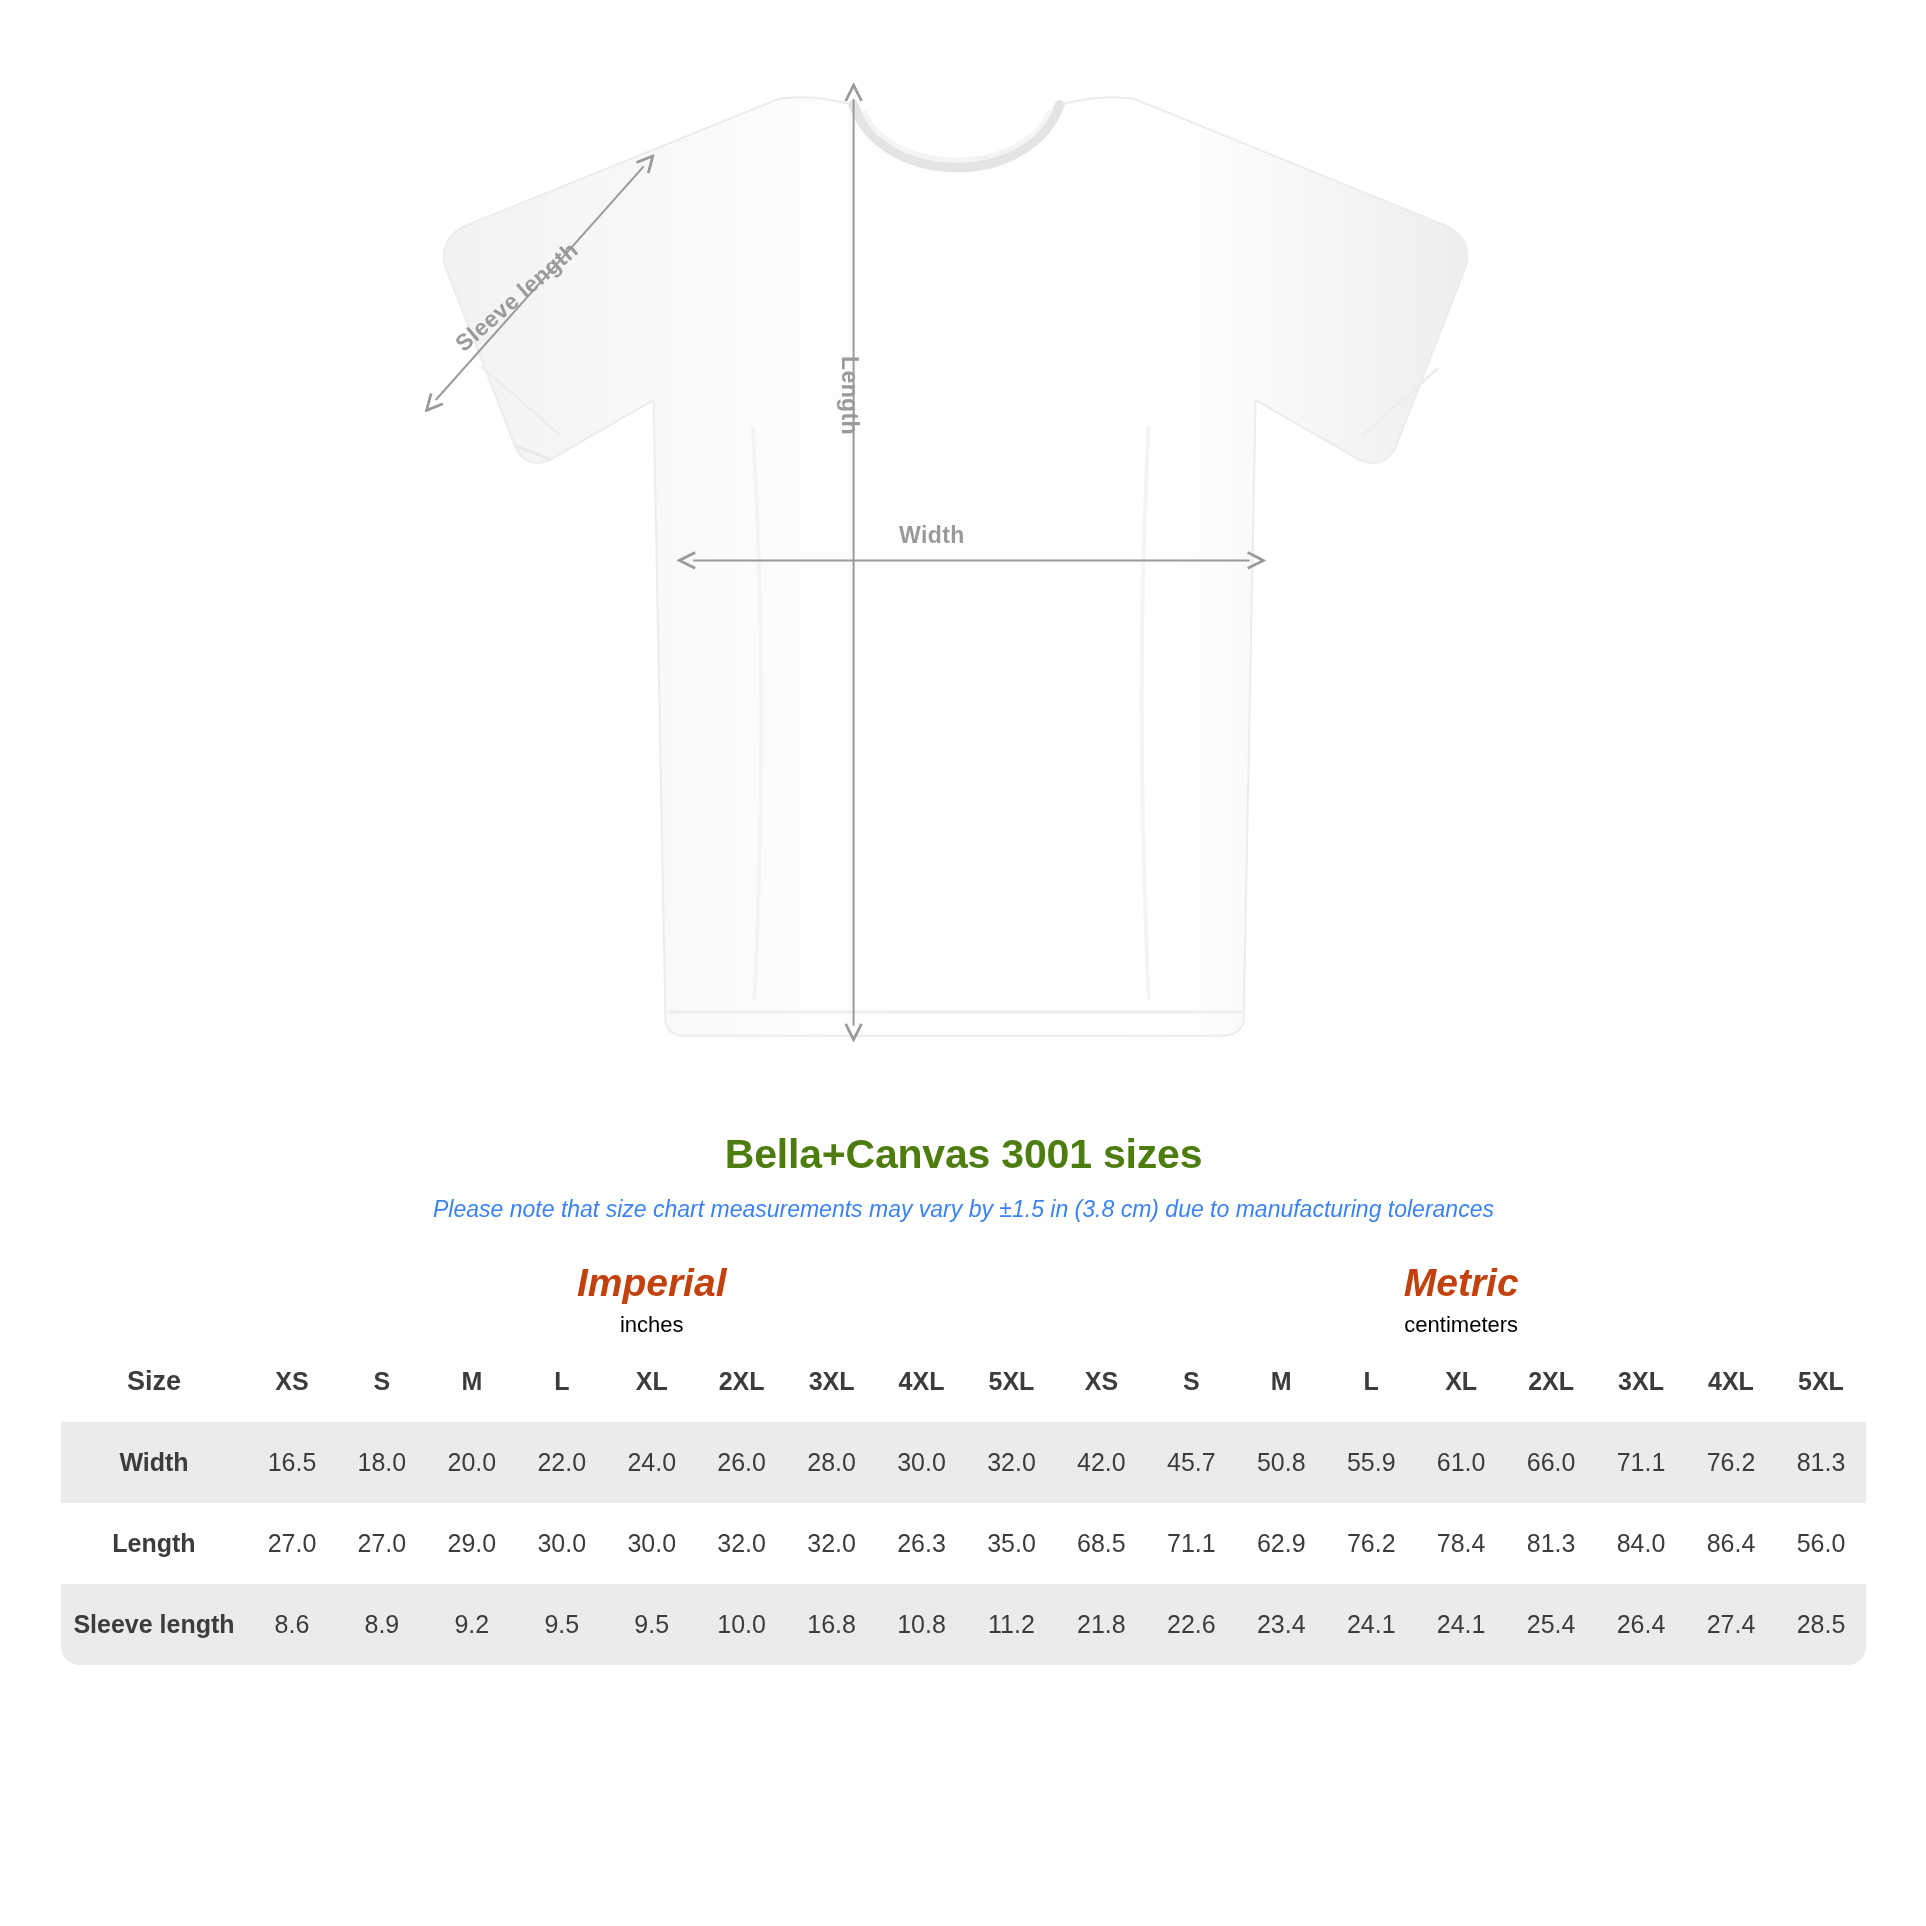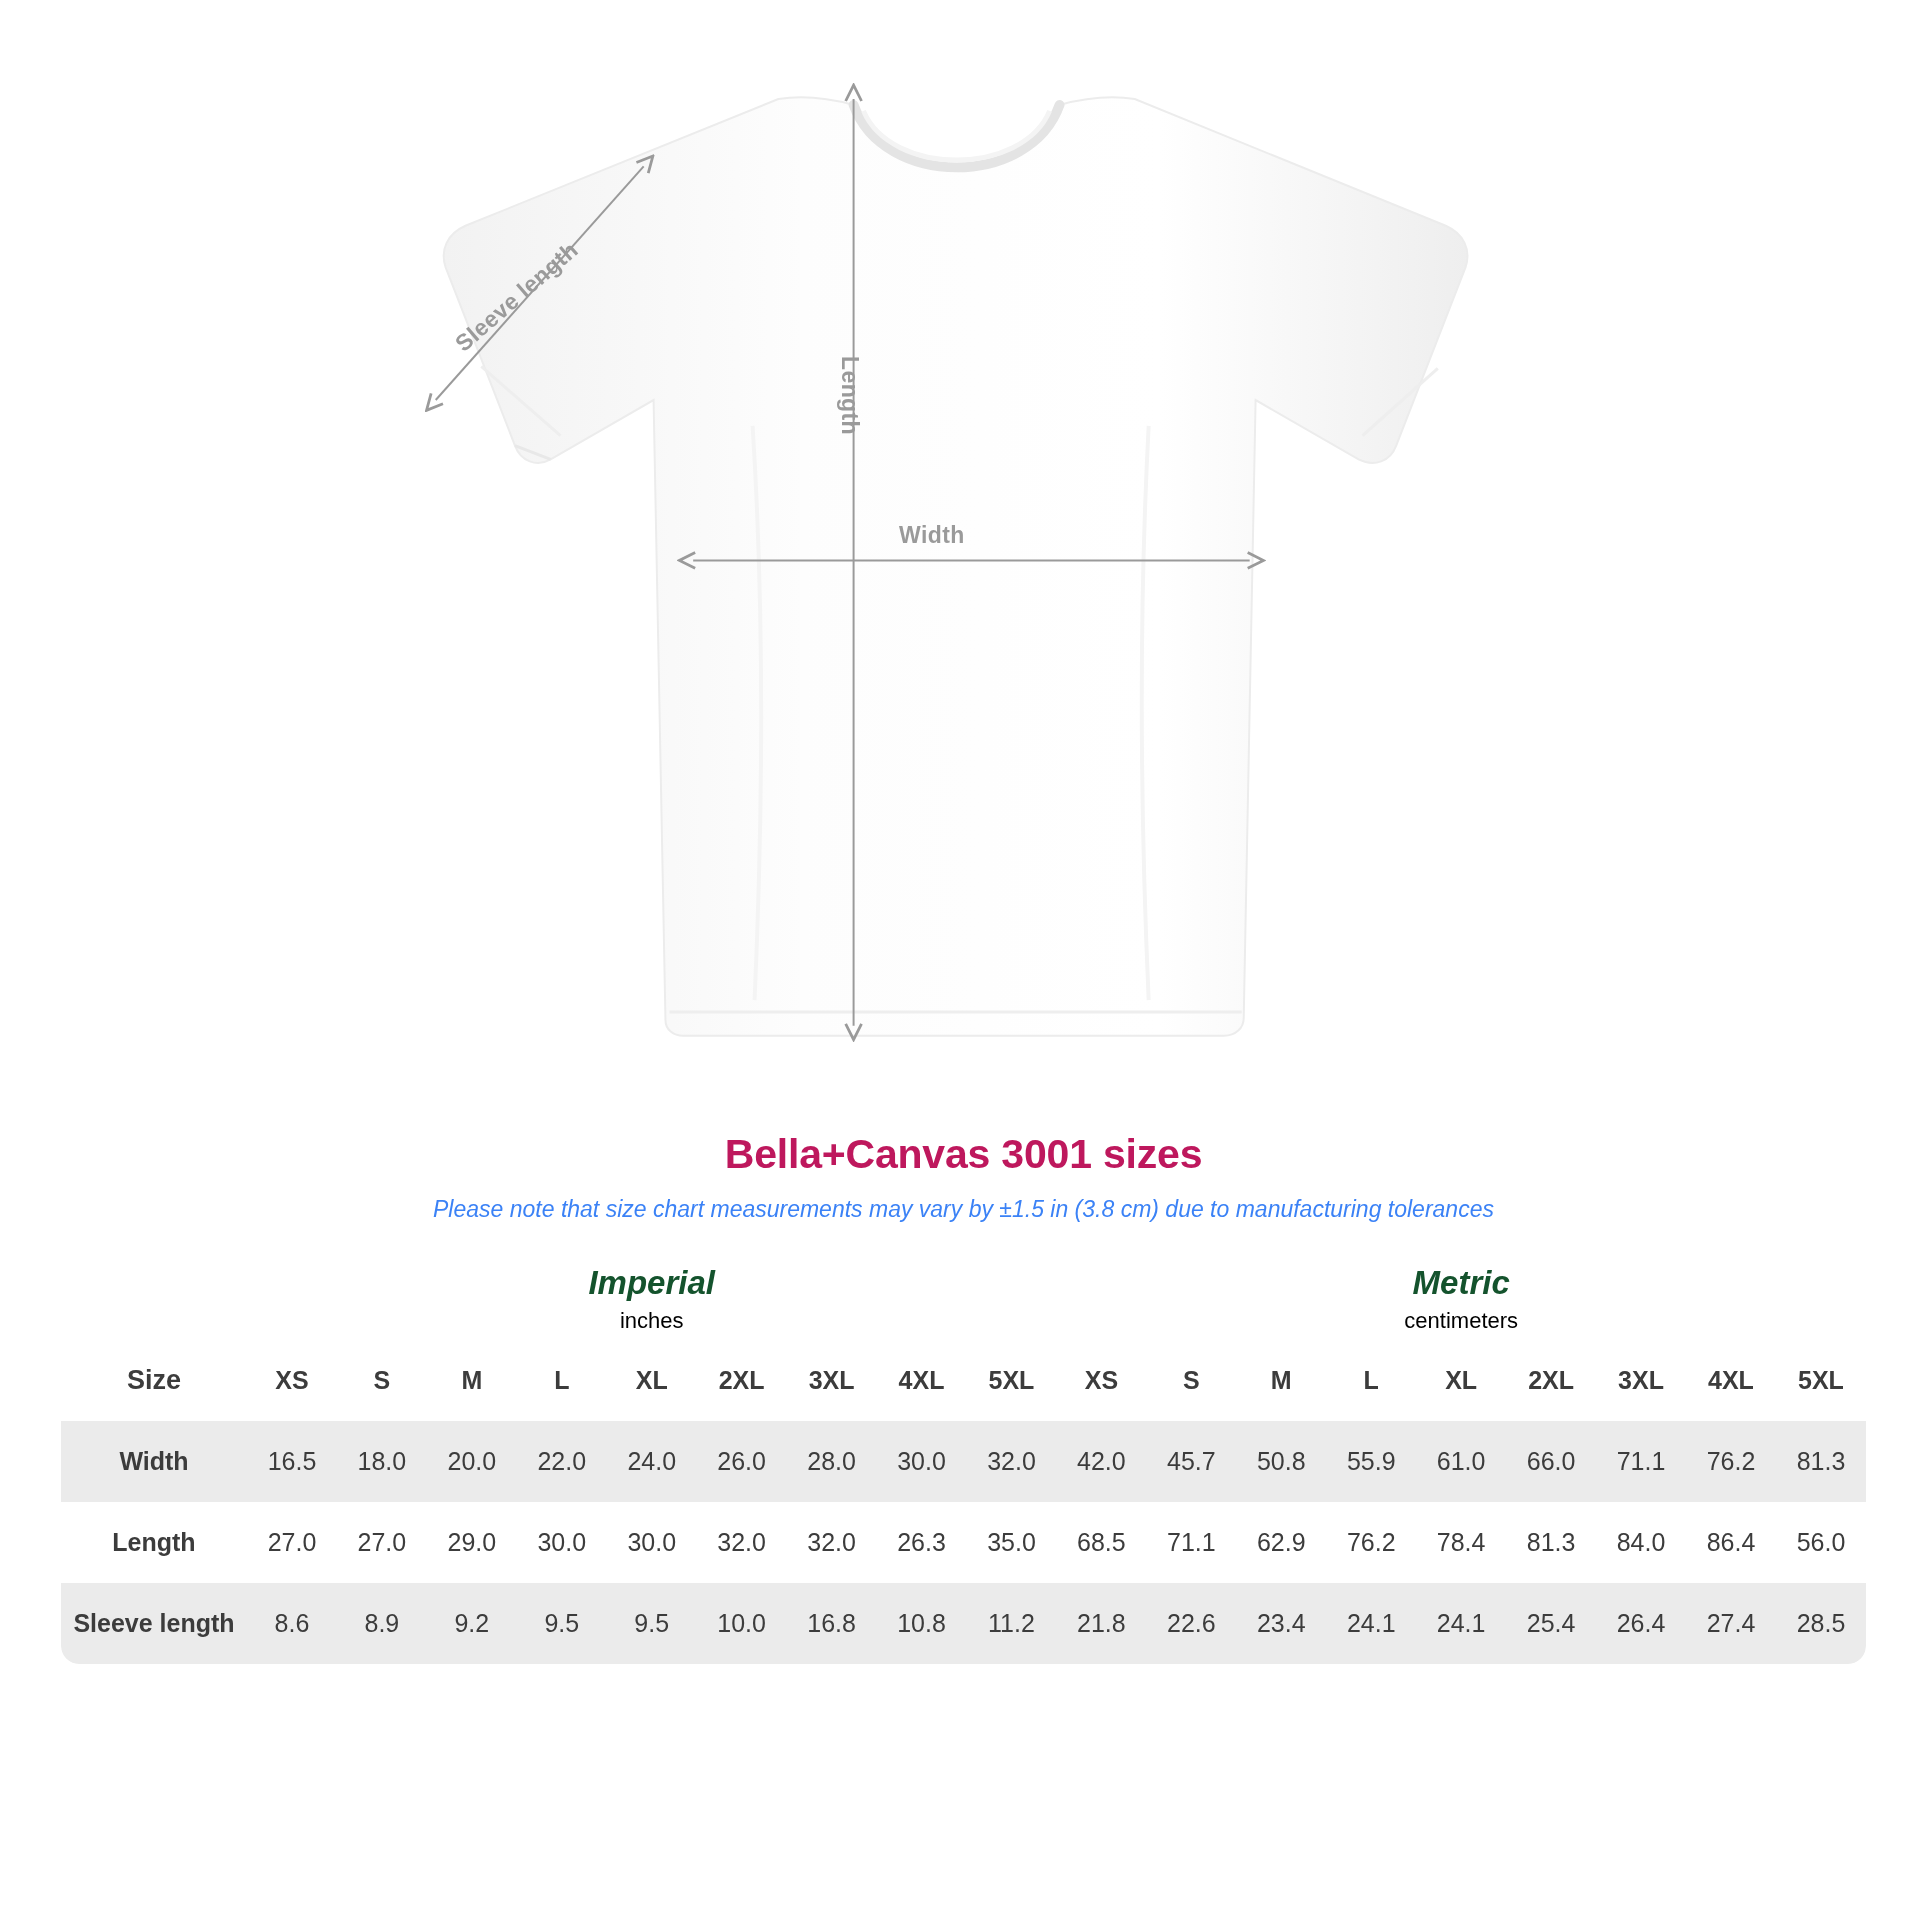--- a/index.html
+++ b/index.html
@@ -54,21 +54,21 @@
   }
 
   
   .title-block {
     text-align: center;
     margin-top: 22px;
   }
   .chart-title {
     font-size: 41px;
     font-weight: bold;
-    color: #be185d;
+    color: #4d7c0f;
     margin: 0 0 18px 0;
     letter-spacing: -0.2px;
   }
   .chart-note {
     font-size: 23px;
     font-style: italic;
     color: #3b82f6;
     margin: 0;
   }
 
@@ -93,24 +93,24 @@
     background: #ffffff;
     border: 0;
   }
   
   .unit-row td {
     background: #e8e8e8;
     height: 137px;
     vertical-align: middle;
   }
   .unit-name {
-    font-size: 33px;
+    font-size: 39px;
     font-style: italic;
     font-weight: bold;
-    color: #14532d;
+    color: #c2410c;
     line-height: 1.25;
   }
   .unit-sub {
     font-size: 22px;
     color: #000000;
     line-height: 1.5;
   }
   .size-row td {
     background: #ffffff;
     font-weight: bold;

